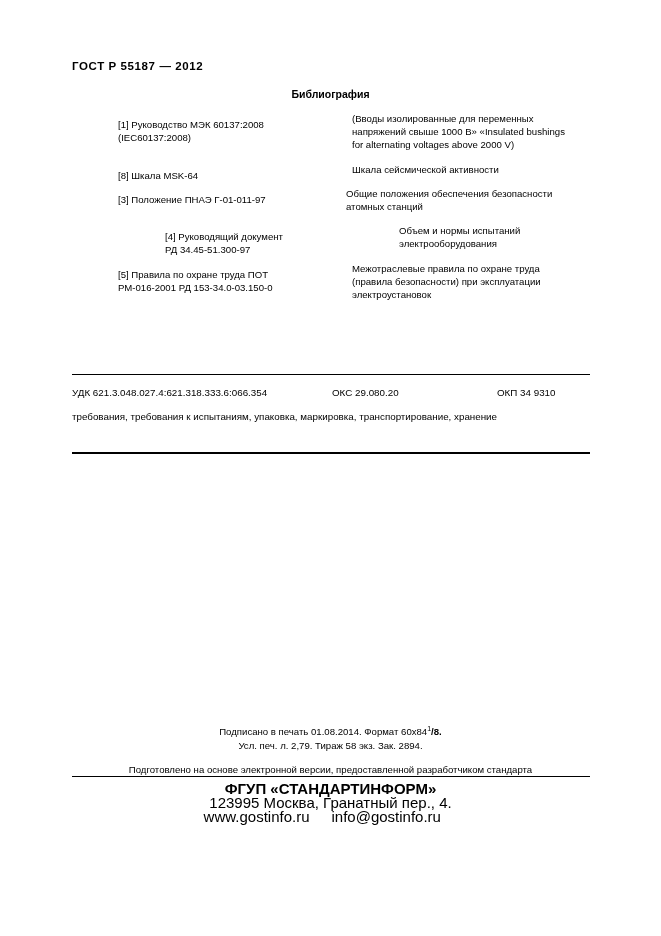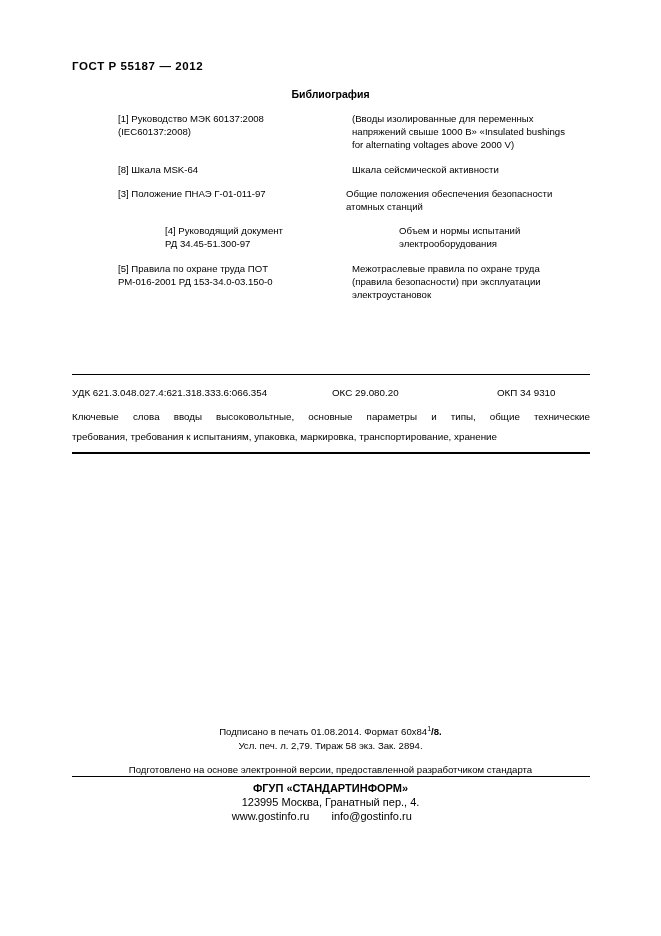--- a/index.html
+++ b/index.html
@@ -55,21 +55,21 @@
     line-height: 13.2px;
   }
   .biblio-row {
     position: relative;
     margin-bottom: 11px;
     min-height: 13px;
   }
   .biblio-left {
     position: absolute;
     left: 0;
-    top: 0;
+    top: 6px;
     width: 230px;
   }
   .biblio-right {
     position: absolute;
     top: 0;
     width: 268px;
   }
   .biblio-left div, .biblio-right div { white-space: pre; }
 
   
@@ -137,21 +137,21 @@
     text-align: center;
     font-size: 9.6px;
   }
 
   .publisher {
     position: absolute;
     left: 0;
     top: 782px;
     width: 661px;
     text-align: center;
-    font-size: 11px;
+    font-size: 15px;
     line-height: 13.5px;
   }
   .publisher .name { font-weight: bold; }
   .publisher .sites {
     display: block;
     margin-top: 1px;
   }
   .publisher .sites span { display: inline-block; }
   .publisher .sites .site { width: 150px; text-align: right; }
   .publisher .sites .mail { width: 170px; text-align: left; padding-left: 22px;}
@@ -219,21 +219,20 @@
 
   <div class="rule" style="top: 374px;"></div>
 
   <div class="udc-row">
     <span class="c1">УДК 621.3.048.027.4:621.318.333.6:066.354</span>
     <span class="c2">ОКС 29.080.20</span>
     <span class="c3">ОКП 34 9310</span>
   </div>
 
   <div class="keywords">
-    <span class="l1">Ключевые слова вводы высоковольтные, основные параметры и типы, общие технические</span>
     <span class="l2">требования, требования к испытаниям, упаковка, маркировка,  транспортирование, хранение</span>
   </div>
 
   <div class="rule-thick" style="top: 452px;"></div>
 
   <div class="imprint">
     <div>
       <span>Подписано в печать 01.08.2014. Формат 60х84</span><sup>1</sup><span class="bold-end">/8.</span>
     </div>
     <div>Усл. печ. л. 2,79. Тираж  58 экз. Зак. 2894.</div>

